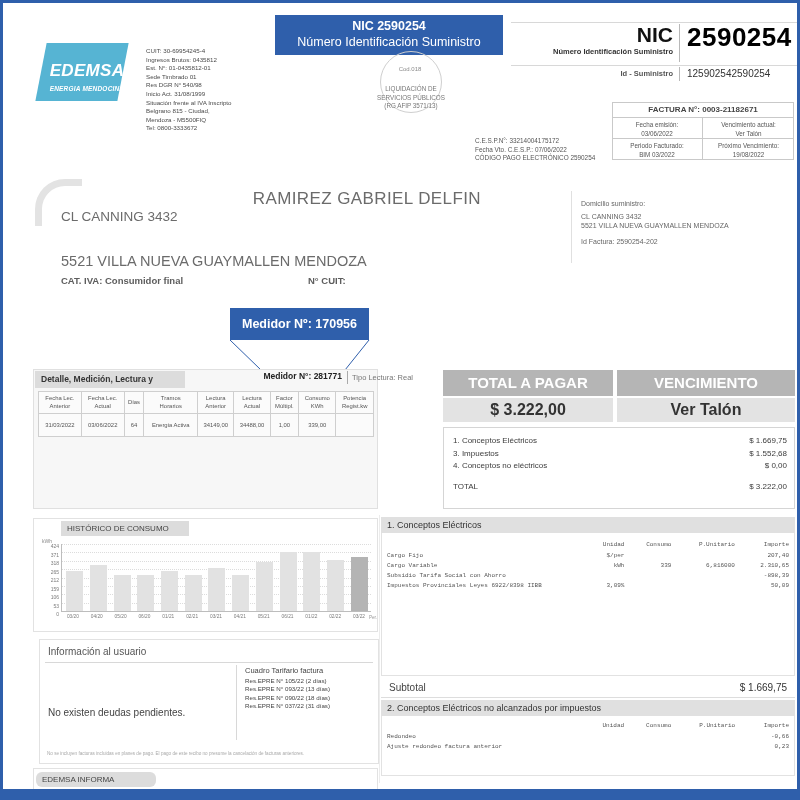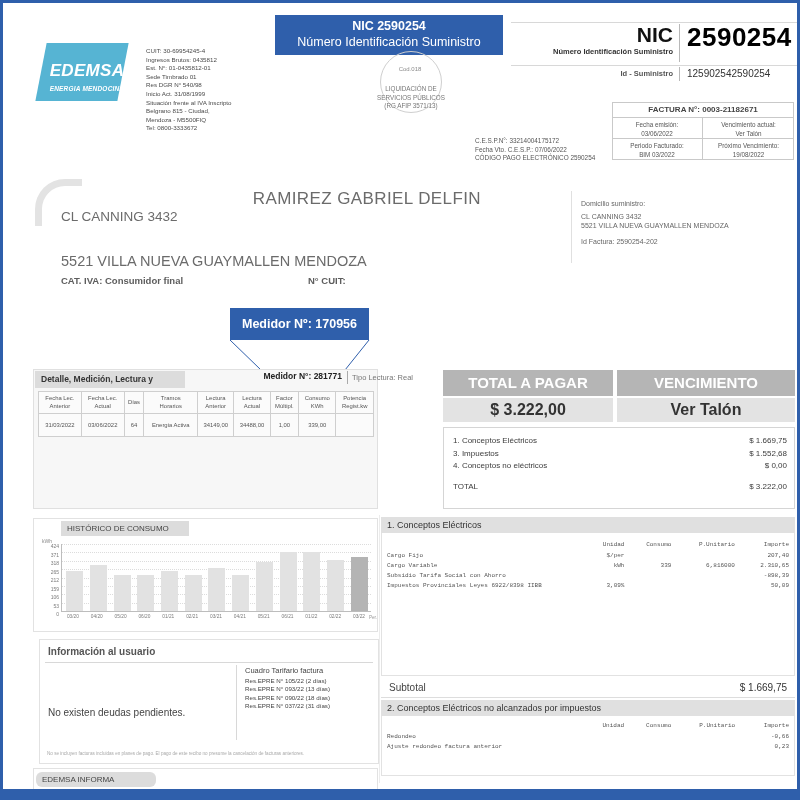--- a/index.html
+++ b/index.html
@@ -319,21 +319,21 @@
   .xlabels span { font-size: 4.8px; color: #7b7b7b; width: 21px; text-align: center; }
   .per-lbl { left: 366px; top: 612px; font-size: 4.6px; color: #999; }
 
   
   .info-panel {
     left: 36px; top: 636px; width: 340px; height: 125px;
     border: 1px solid #e2e2e2; box-sizing: border-box; background: #fff;
   }
   .info-title {
     left: 45px; top: 643px; width: 200px;
-    font-size: 10px; color: #555; font-weight: bold;
+    font-size: 10px; color: #555;
   }
   .info-rule { left: 42px; top: 659px; width: 328px; height: 1px; background: #d8d8d8; }
   .info-left {
     left: 45px; top: 704px; width: 180px;
     font-size: 10px; color: #444;
   }
   .info-vrule { left: 233px; top: 662px; width: 1px; height: 75px; background: #d8d8d8; }
   .info-right {
     left: 242px; top: 663px; width: 130px;
     font-size: 7.5px; color: #444;

